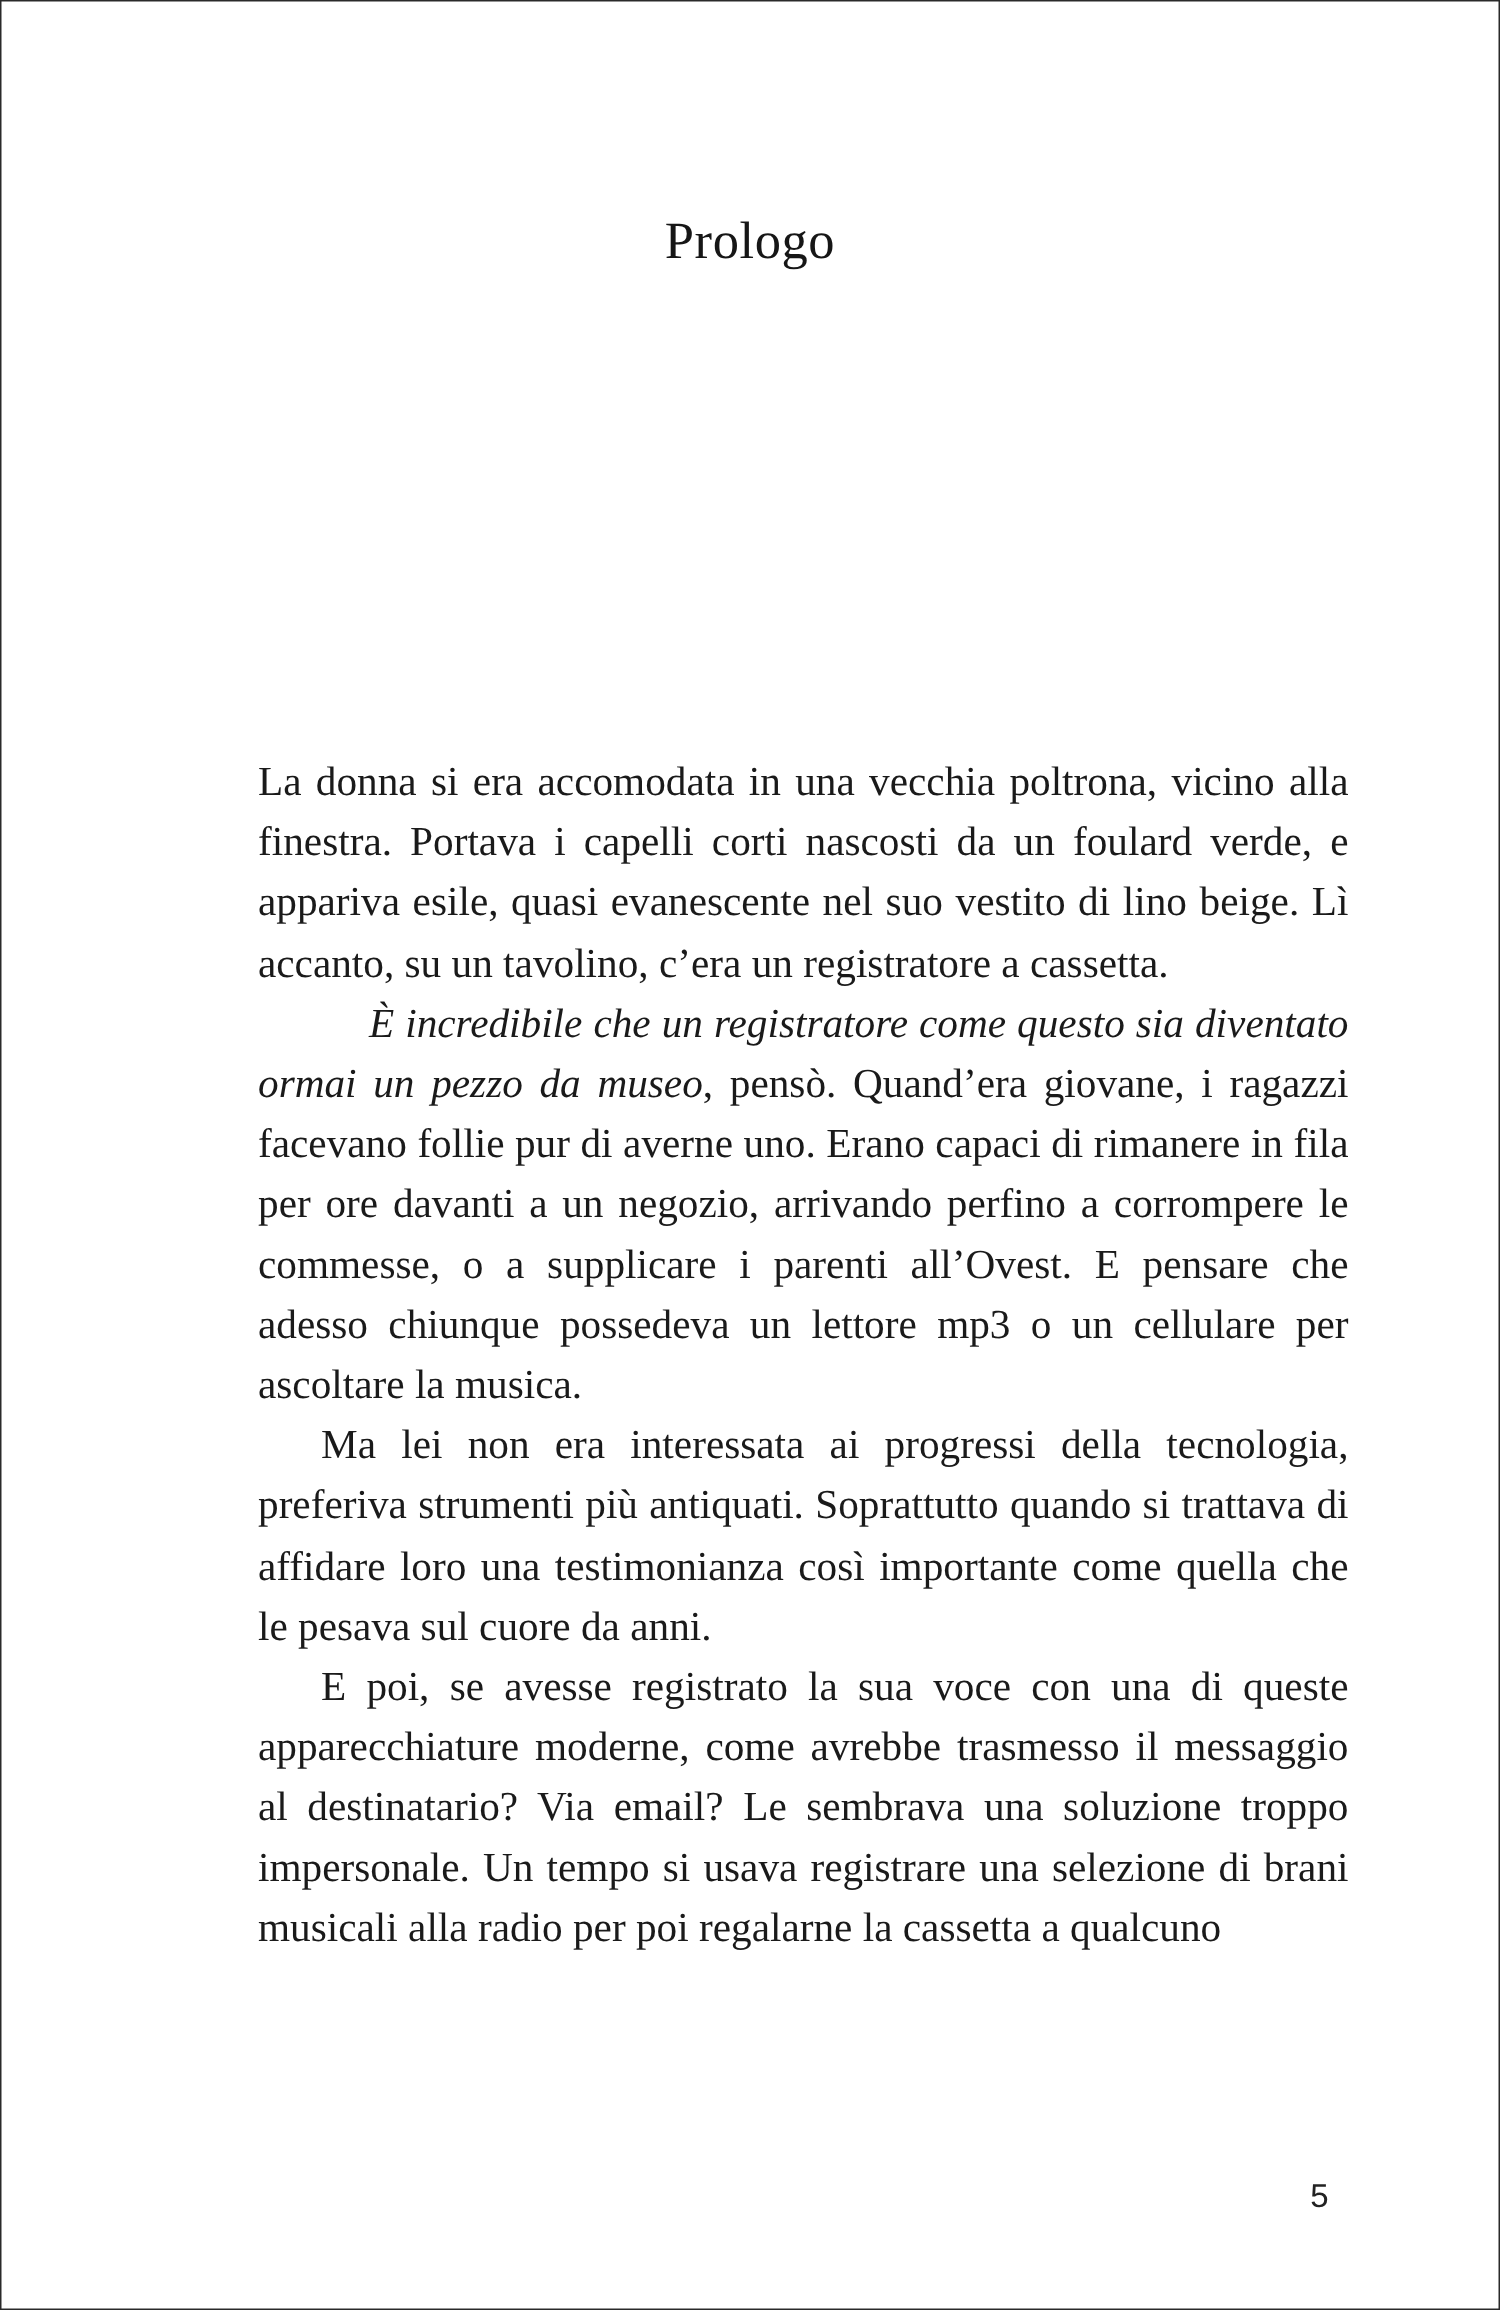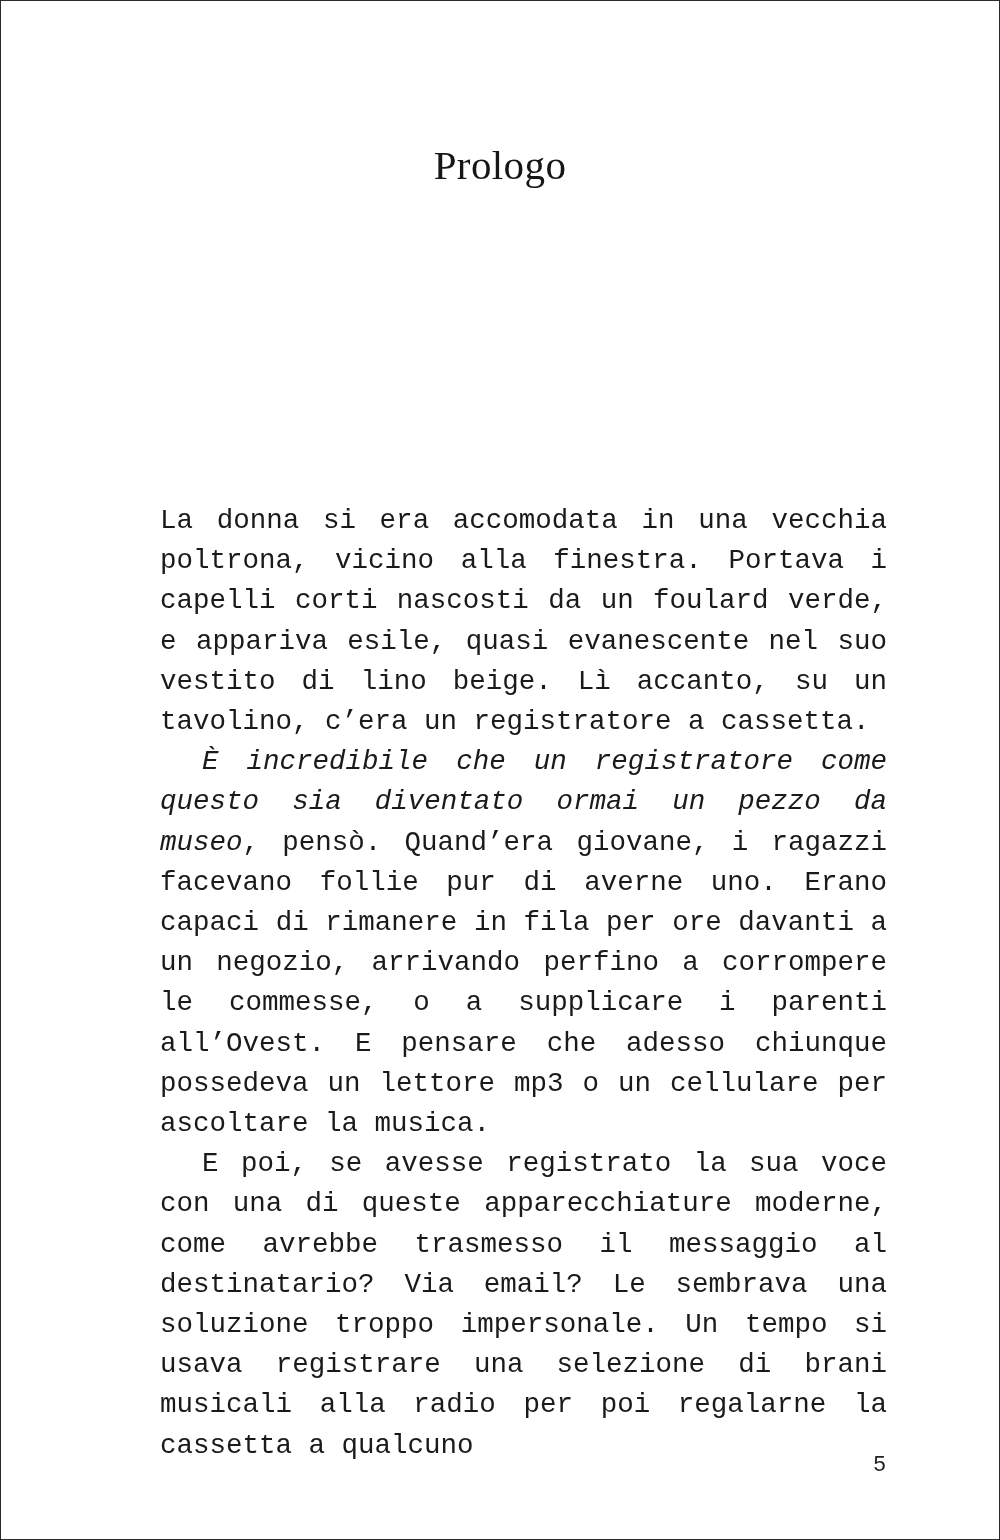--- a/index.html
+++ b/index.html
@@ -19,51 +19,51 @@
     color: #1a1a1a;
   }
 
   
   .chapter-title {
     position: absolute;
     left: 0;
     right: 0;
     top: 140px;
     text-align: center;
-    font-size: 41px;
+    font-size: 35px;
     font-weight: 400;
     letter-spacing: 0.4px;
     color: #161616;
     margin: 0;
   }
 
   
   .body-block {
     position: absolute;
-    left: 159px;
+    left: 171px;
     top: 500px;
     width: 727px;
-    font-family: Liberation Mono, monospace;
   }
 
   .para {
     margin: 0;
     font-size: 27.5px;
     line-height: 40.2px;
     text-align: justify;
     text-align-last: left;
     text-indent: 42px;
     color: #1a1a1a;
     -webkit-font-smoothing: antialiased;
   }
   .para.no-indent {
     text-indent: 0;
   }
   .para em {
     font-style: italic;
+    margin-left: 32px;
   }
 
   
   .folio {
     position: absolute;
     right: 113px;
     bottom: 62px;
     font-family: "Liberation Sans", "DejaVu Sans", sans-serif;
     font-size: 22px;
     color: #222222;
@@ -77,20 +77,21 @@
 
   <h1 class="chapter-title">Prologo</h1>
 
   <div class="body-block">
 
     <p class="para no-indent">La donna si era accomodata in una vecchia poltrona, vicino alla finestra. Portava i capelli corti nascosti da un foulard verde, e appariva esile, quasi evanescente nel suo vestito di lino beige. Lì accanto, su un tavolino, c’era un registratore a cassetta.</p>
 
 
     <p class="para"><em>È incredibile che un registratore come questo sia diventato ormai un pezzo da museo</em><span>, pensò. Quand’era giovane, i ragazzi facevano follie pur di averne uno. Erano capaci di rimanere in fila per ore davanti a un negozio, arrivando perfino a corrompere le commesse, o a supplicare i parenti all’Ovest. E pensare che adesso chiunque possedeva un lettore mp3 o un cellulare per ascoltare la musica.</span></p>
 
+    <p class="para">Ma lei non era interessata ai progressi della tecnologia, preferiva strumenti più antiquati. Soprattutto quando si trattava di affidare loro una testimonianza così importante come quella che le pesava sul cuore da anni.</p>
 
     <p class="para">E poi, se avesse registrato la sua voce con una di queste apparecchiature moderne, come avrebbe trasmesso il messaggio al destinatario? Via email? Le sembrava una soluzione troppo impersonale. Un tempo si usava registrare una selezione di brani musicali alla radio per poi regalarne la cassetta a qualcuno</p>
 
   </div>
 
   <div class="folio">5</div>
 
 </div>
 
 </body></html>

